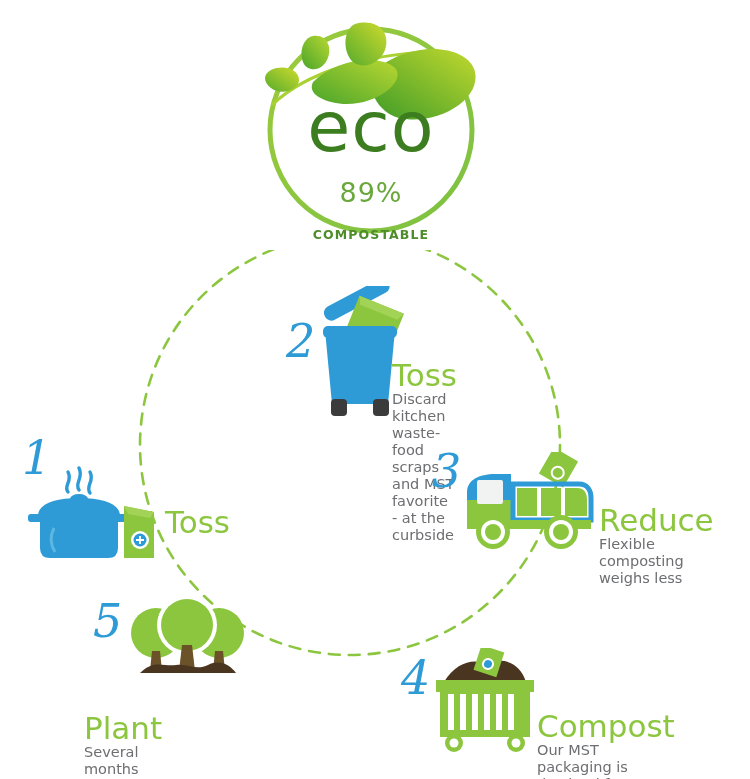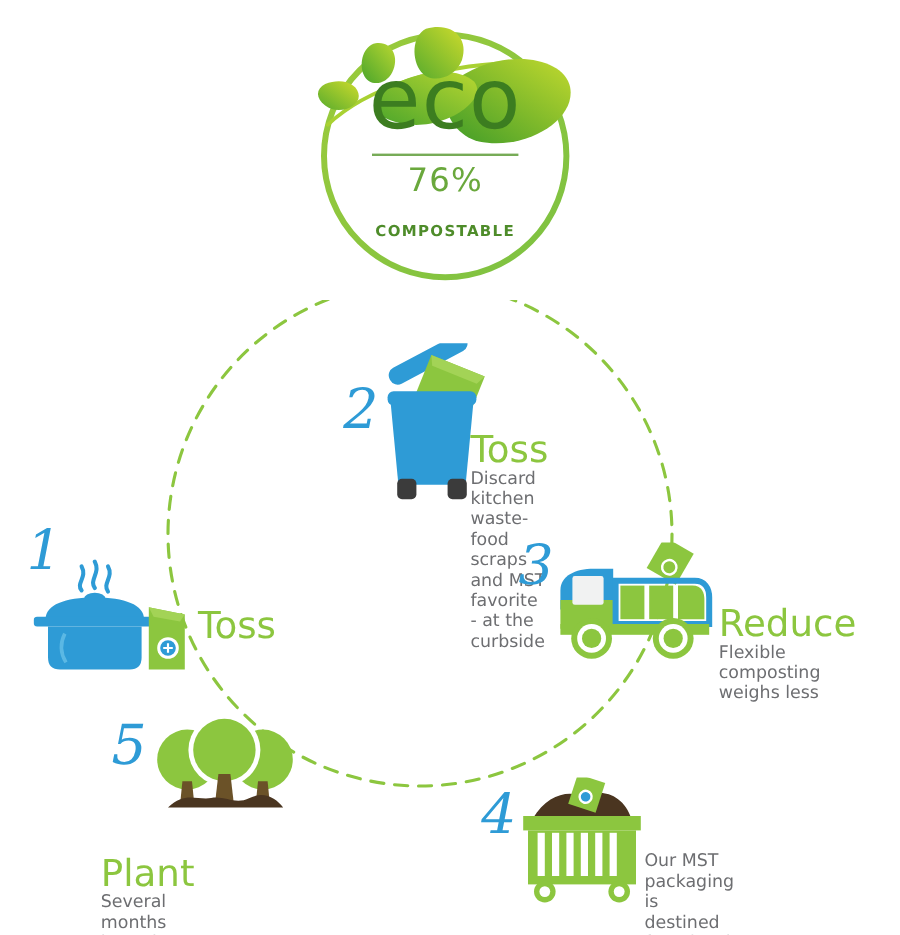--- a/index.html
+++ b/index.html
@@ -12,21 +12,21 @@
   }
   .stage{position:relative;width:750px;height:779px;}
 
   
   .badge{position:absolute;left:255px;top:8px;width:232px;height:232px;}
   .badge svg{display:block;}
   .badge-text{position:absolute;left:0;top:0;width:232px;height:232px;
     display:flex;flex-direction:column;align-items:center;justify-content:flex-start;
     pointer-events:none;}
   .eco-word{
-    margin-top:40px;
+    margin-top:84px;
     font-size:70px;line-height:70px;
     color:#3c7d20;
     font-family:"DejaVu Sans","Liberation Sans",sans-serif;
     font-weight:400;letter-spacing:1px;
   }
   .rule{width:122px;height:2px;background:#5f9c3a;margin-top:10px;opacity:.85;}
   .pct{
     margin-top:7px;font-size:27px;line-height:27px;color:#6aa83c;
     letter-spacing:1px;font-weight:400;
   }
@@ -127,21 +127,21 @@
 
       <path d="M100 16 C 122 10, 136 24, 130 42 C 124 58, 104 62, 96 52 C 88 42, 88 22, 100 16 Z" fill="url(#lg3)"></path>
 
       <path d="M58 28 C 72 26, 78 40, 72 52 C 66 64, 52 64, 48 54 C 44 44, 48 30, 58 28 Z" fill="url(#lg2)"></path>
 
       <path d="M16 62 C 30 56, 44 62, 44 72 C 44 82, 26 88, 16 80 C 8 74, 8 66, 16 62 Z" fill="url(#lg3)"></path>
     </svg>
     <div class="badge-text">
       <div class="eco-word">eco</div>
       <div class="rule"></div>
-      <div class="pct">76%</div>
+      <div class="pct">89%</div>
       <div class="compostable">COMPOSTABLE</div>
     </div>
   </div>
 
   <svg class="cycle" viewBox="0 0 750 529">
 
     <circle cx="350" cy="195" r="210" fill="none" stroke="#8cc63f" stroke-width="2.6" stroke-dasharray="11 9" stroke-linecap="round"></circle>
   </svg>
 
   <div class="step">
@@ -274,20 +274,21 @@
         </g>
         <rect x="10" y="82" width="90" height="7" fill="#8cc63f"></rect>
 
         <circle cx="24" cy="95" r="9" fill="#8cc63f"></circle>
         <circle cx="24" cy="95" r="4.5" fill="#ffffff"></circle>
         <circle cx="86" cy="95" r="9" fill="#8cc63f"></circle>
         <circle cx="86" cy="95" r="4.5" fill="#ffffff"></circle>
       </svg>
     </div>
     <div class="txt" id="comp-txt">
+      <div class="head">Compost</div>
       <div class="body">Our MST packaging is
 destined for a local urban
 composting facility</div>
     </div>
   </div>
 
   <div class="step">
     <div class="num" id="plant-num">5</div>
     <div class="icon" id="plant-icon">
       <svg width="115" height="85" viewBox="0 0 115 85">

